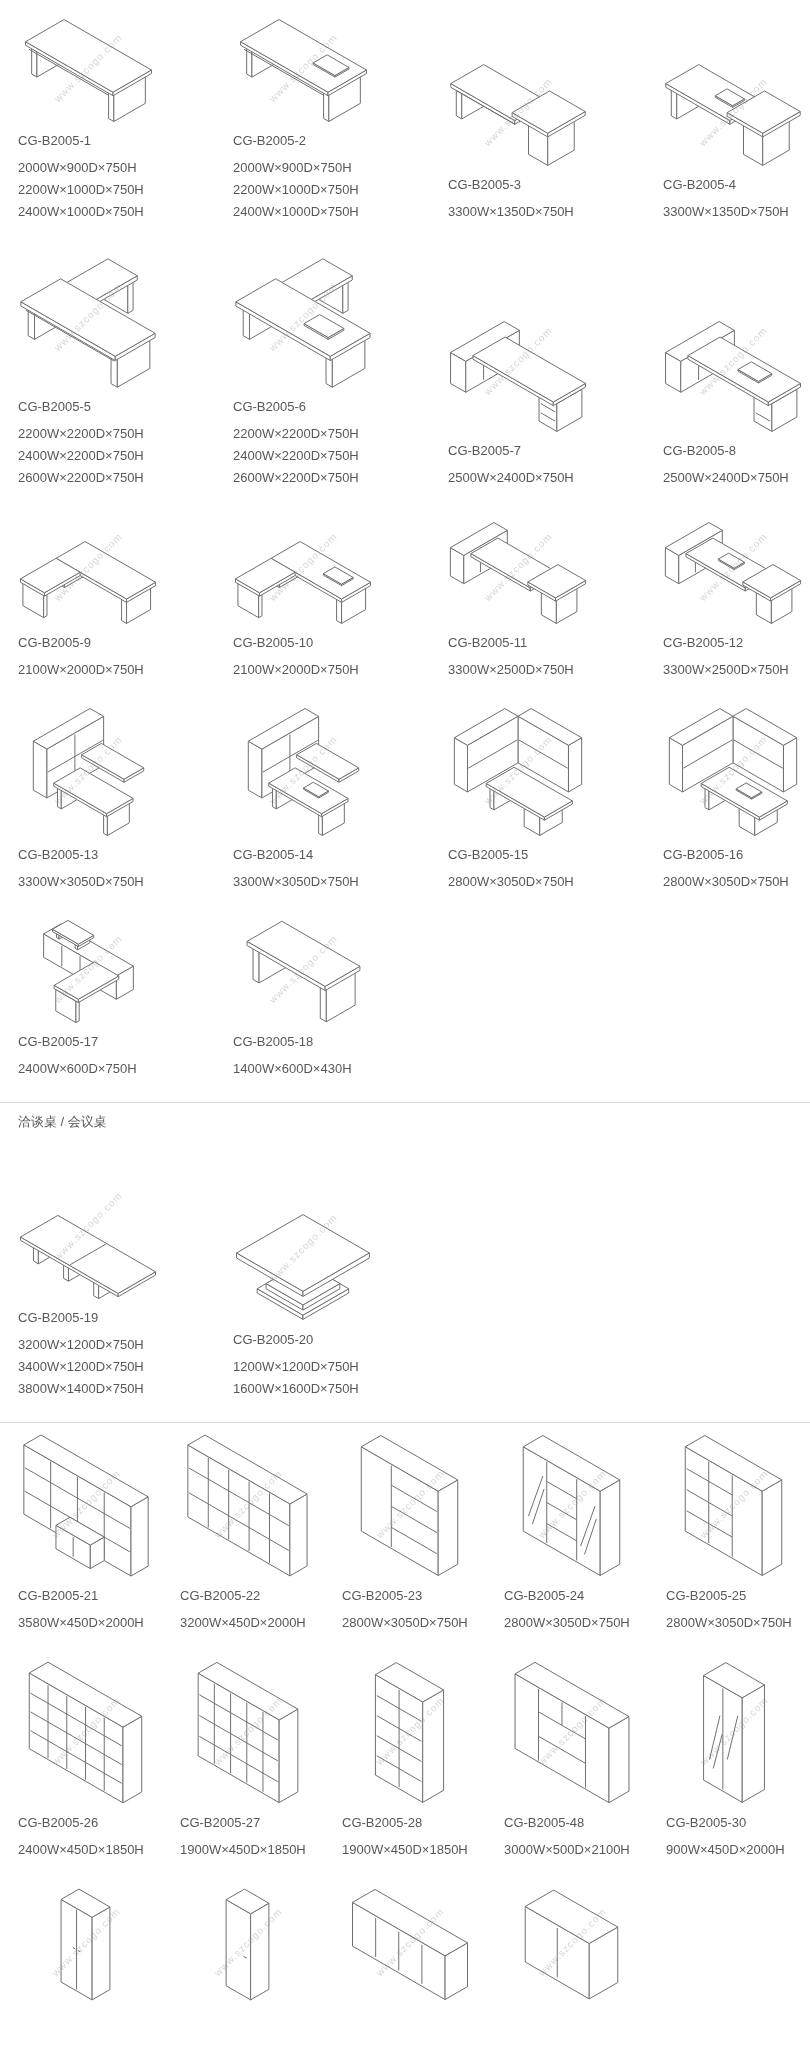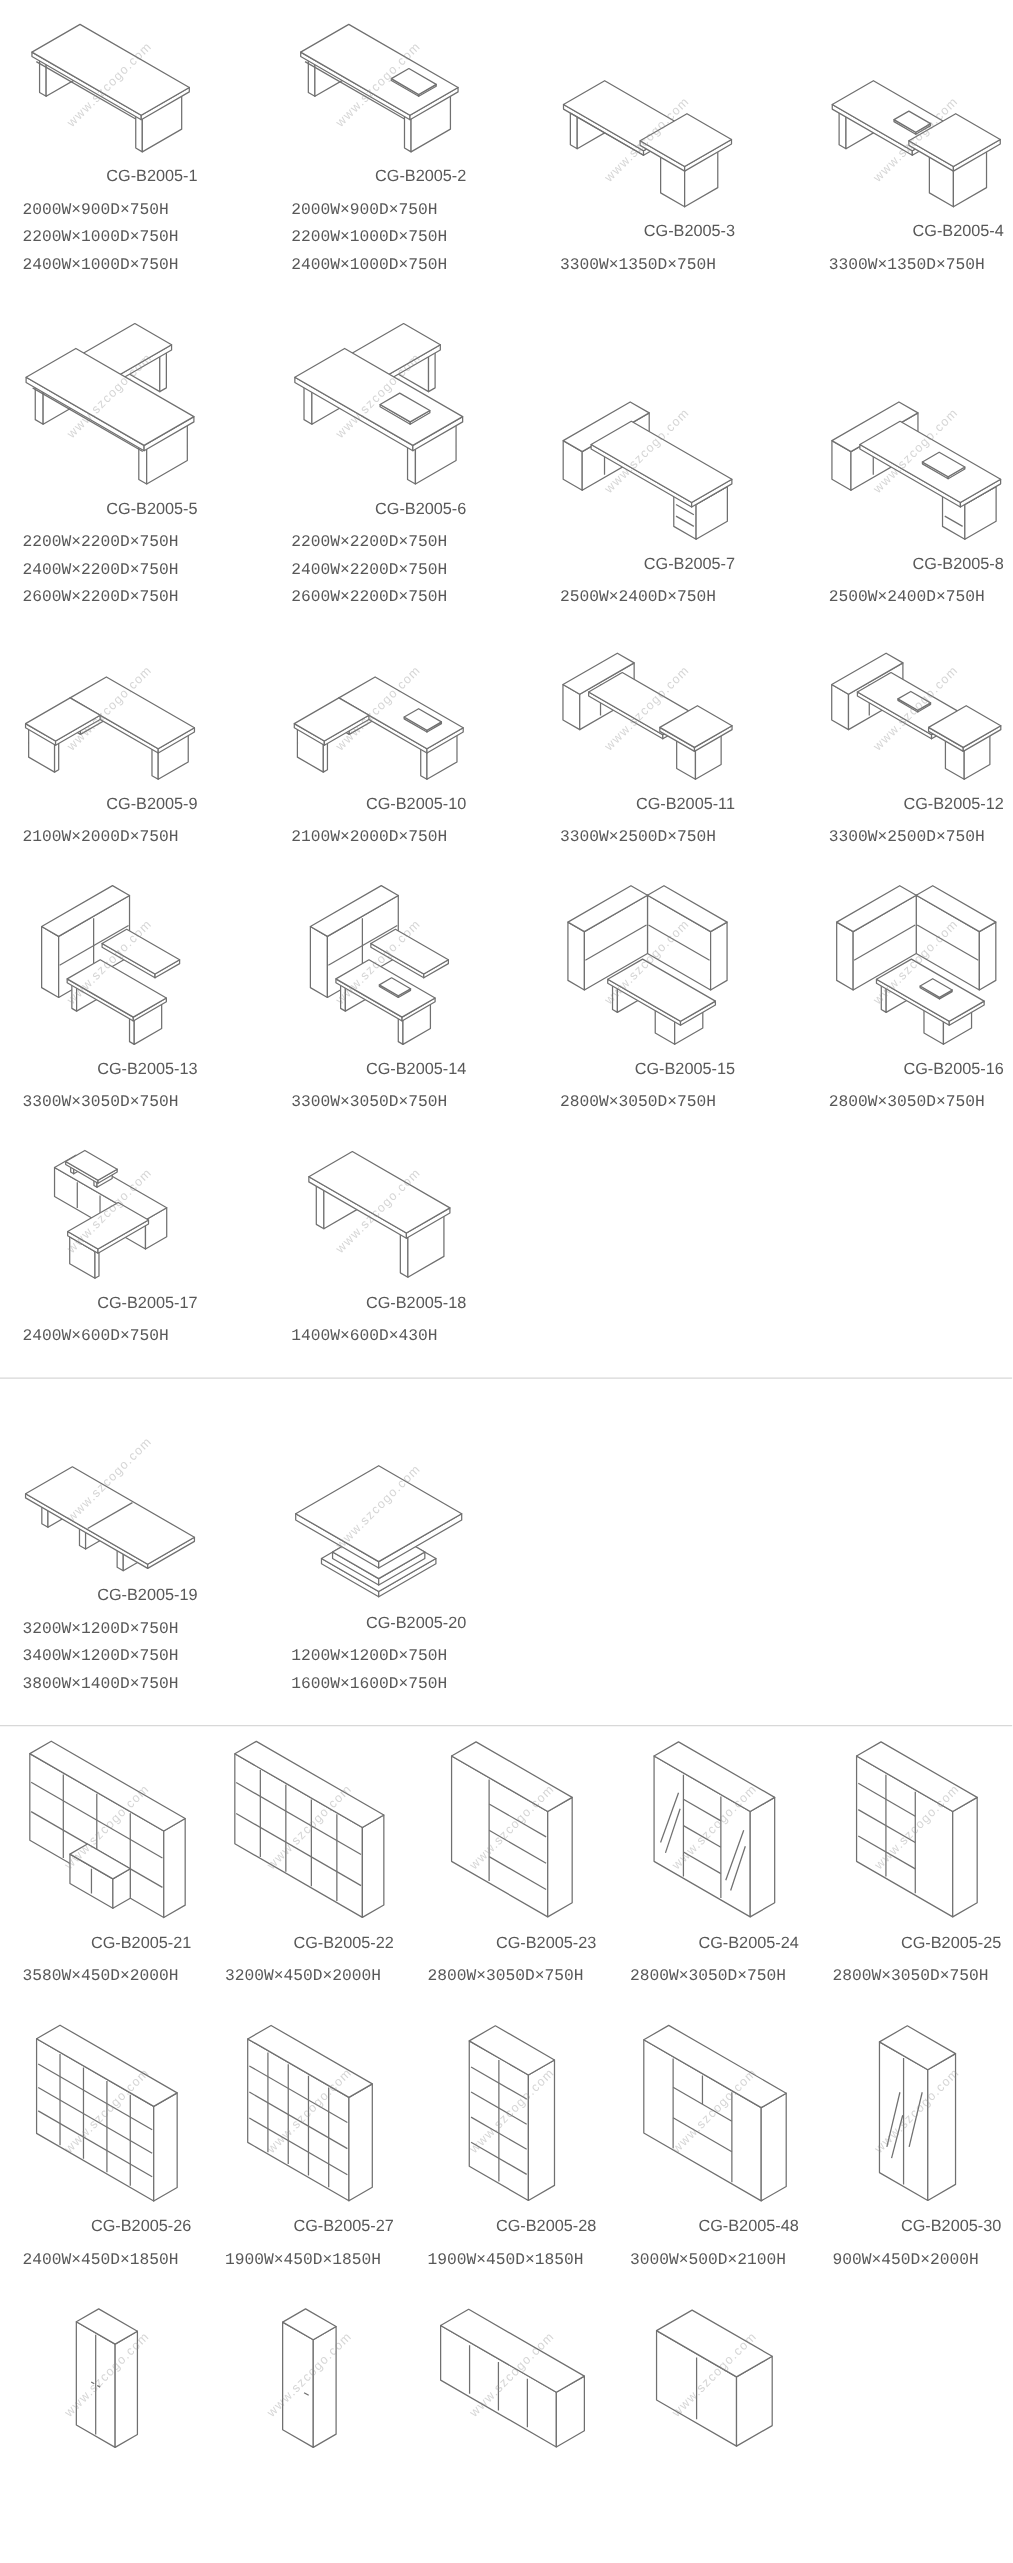--- a/index.html
+++ b/index.html
@@ -10,22 +10,22 @@
   .grid{display:grid;padding-left:18px;row-gap:16px;align-items:end;}
   .grid.cols4{grid-template-columns:repeat(4,140px);column-gap:75px;}
   .grid.cols5{grid-template-columns:repeat(5,135px);column-gap:27px;}
   .item{display:flex;flex-direction:column;}
   .fig{position:relative;display:flex;align-items:flex-end;justify-content:center;}
   .fig svg{display:block;}
   .fig svg polygon{fill:#fff;stroke:#707070;stroke-width:1;vector-effect:non-scaling-stroke;stroke-linejoin:round;}
   .fig svg line{stroke:#707070;stroke-width:1;vector-effect:non-scaling-stroke;}
   .wm{position:absolute;left:50%;top:52%;transform:translate(-50%,-50%) rotate(-45deg);
       font-size:10px;color:rgba(145,145,145,0.38);letter-spacing:1px;white-space:nowrap;pointer-events:none;}
-  .code{margin-top:10px;font-size:13px;text-align:right;color:#585858;height:18px;white-space:nowrap;}
-  .dims{margin-top:6px;font-family:Liberation Mono, monospace;}
+  .code{margin-top:10px;font-size:13px;text-align:left;color:#585858;height:18px;white-space:nowrap;}
+  .dims{margin-top:6px;}
   .dim{font-size:13px;line-height:22px;color:#585858;white-space:nowrap;}
   section{margin:0;}
 </style>
 </head>
 <body>
 
 <div class="page">
 
   <section>
     <div class="grid cols4">
@@ -514,20 +514,21 @@
     <div class="code">CG-B2005-18</div>
     <div class="dims">
             <div class="dim">1400W×600D×430H</div>
           </div>
   </div>
       </div>
   </section>
 
   <section>
     <hr class="divider">
+    <h2 class="heading">洽谈桌 / 会议桌</h2>
     <div class="grid cols4">
         <div class="item">
     <div class="fig" style="height: 155px;">
             <svg viewBox="-82.7 -56.0 293.5 183.0" width="138" height="86">
               <polygon points="-52.0,-2.0 -41.6,4.0 -41.6,50.0 -52.0,44.0"></polygon>
               <polygon points="6.9,-24.0 -41.6,4.0 -41.6,50.0 6.9,22.0"></polygon>
               <polygon points="-3.5,-30.0 6.9,-24.0 -41.6,4.0 -52.0,-2.0"></polygon>
               <polygon points="12.1,35.0 22.5,41.0 22.5,87.0 12.1,81.0"></polygon>
               <polygon points="71.0,13.0 22.5,41.0 22.5,87.0 71.0,59.0"></polygon>
               <polygon points="60.6,7.0 71.0,13.0 22.5,41.0 12.1,35.0"></polygon>

